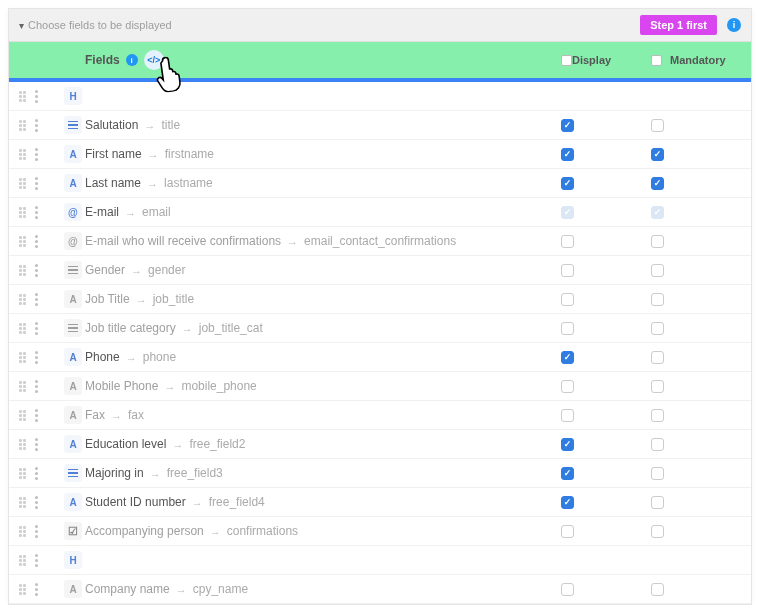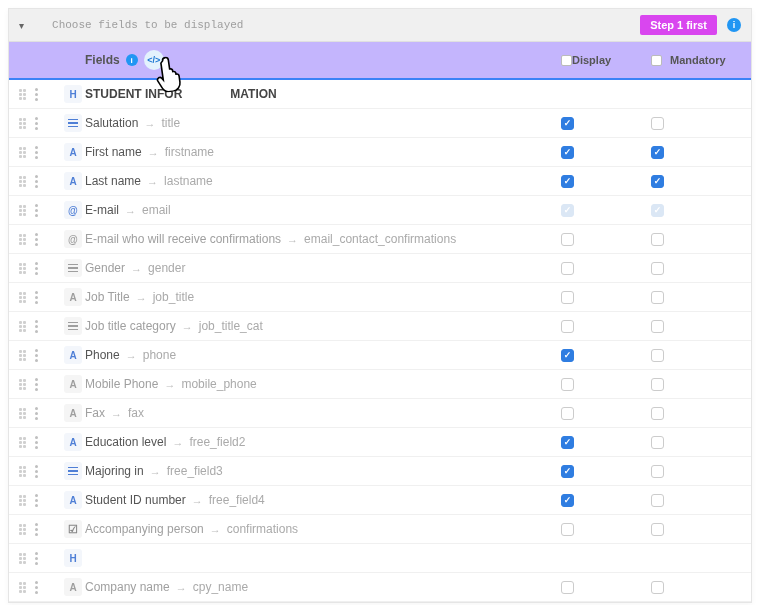--- a/index.html
+++ b/index.html
@@ -1,27 +1,27 @@
 <!DOCTYPE html>
 <html><head>
 <meta charset="utf-8">
 <style>
   * { box-sizing: border-box; margin: 0; padding: 0; }
   body { font-family: -apple-system, BlinkMacSystemFont, "Segoe UI", Arial, sans-serif; font-size: 12px; color: #4a4a4a; background: #fff; padding: 8px; }
   .panel { width: 744px; border: 1px solid #e5e5e5; box-shadow: 0 2px 6px rgba(0,0,0,0.04); }
   .panel-header { display: flex; align-items: center; background: #f0f0f0; border-bottom: 1px solid #e0e0e0; padding: 6px 10px; }
   .panel-header .caret { font-size: 10px; color: #666; margin-right: 4px; }
   .panel-header .title { font-size: 11px; font-weight: 700; color: #5a5a5a; letter-spacing: .2px; }
-  .panel-header .subtitle { font-size: 11px; color: #9e9e9e; margin-left: 24px; font-family: Liberation Mono, monospace; }
+  .panel-header .subtitle { font-size: 11px; color: #9e9e9e; margin-left: 0; }
   .panel-header .spacer { flex: 1; }
   .step-btn { background: #d946ef; color: #fff; border: none; padding: 4px 10px; font-size: 11px; font-weight: 700; border-radius: 2px; cursor: pointer; margin-right: 10px; }
   .info-dot { width: 14px; height: 14px; border-radius: 50%; background: #2196f3; color: #fff; font-size: 9px; font-weight: 700; display: inline-flex; align-items: center; justify-content: center; cursor: pointer; }
   .info-dot.small { width: 12px; height: 12px; font-size: 8px; }
 
-  .columns-header { display: flex; align-items: center; background: #c4b5fd; border-bottom: 2px solid #3b82f6; padding: 8px 10px; }
+  .columns-header { display: flex; align-items: center; background: #86efac; border-bottom: 4px solid #3b82f6; padding: 8px 10px; }
   .col-handles { width: 42px; }
   .col-icon { width: 24px; }
   .col-label { flex: 1; font-size: 12px; font-weight: 700; color: #555; display: flex; align-items: center; gap: 6px; }
   .col-display { width: 90px; font-size: 11px; font-weight: 700; color: #555; display: flex; align-items: center; }
   .col-mandatory { width: 90px; font-size: 11px; font-weight: 700; color: #555; display: flex; align-items: center; gap: 8px; }
   .hdr-checkbox { width: 11px; height: 11px; border: 1px solid #bbb; border-radius: 2px; background: #fff; }
 
   .code-toggle { width: 20px; height: 20px; border-radius: 50%; background: #e3f2fd; display: inline-flex; align-items: center; justify-content: center; font-size: 9px; color: #1976d2; cursor: pointer; position: relative; }
   .cursor-hand { position: absolute; top: 6px; left: 8px; font-size: 28px; pointer-events: none; z-index: 10; transform: rotate(-8deg); }
 
@@ -107,25 +107,20 @@
           </span>
           <span class="dots">
             <span></span>
             <span></span>
             <span></span>
           </span>
         </div>
         <div class="type-icon">
           <span class="type-badge">H</span>
         </div>
-        <div class="field-label">
-          <span>STUDENT INFOR</span>
-          <span style="display: inline-block; width: 40px;"></span>
-          <span>MATION</span>
-        </div>
         <div class="cb-cell"></div>
         <div class="cb-cell"></div>
       </div>
       <div class="row">
         <div class="handles">
           <span class="grip">
             <span></span>
             <span></span>
             <span></span>
             <span></span>

